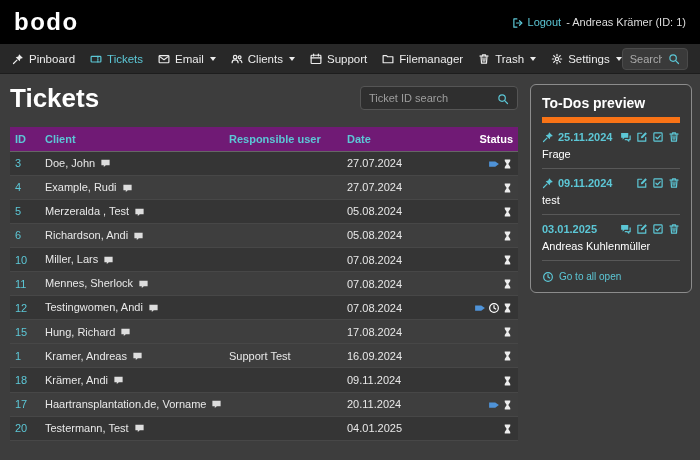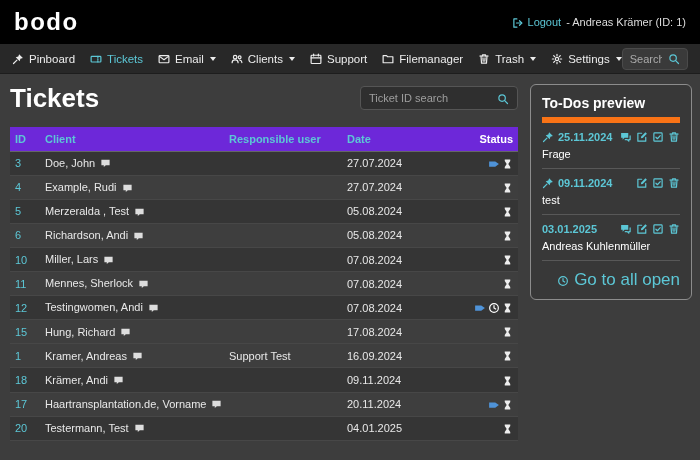--- a/index.html
+++ b/index.html
@@ -38,21 +38,21 @@
   .sidebar{flex:1;}
 
   .main-head{display:flex;justify-content:space-between;align-items:center;}
   h1{font-size:26px;font-weight:700;color:#fff;line-height:1.1;}
   .ticket-search{display:flex;align-items:center;background:#2f2f2f;border:1px solid #555;border-radius:4px;padding:3px 8px;gap:6px;width:158px;height:24px;}
   .ticket-search input{background:transparent;border:none;outline:none;color:#ddd;font-size:11px;width:100%;}
   .ticket-search input::placeholder{color:#9e9e9e;}
 
   
   table.tickets{width:100%;border-collapse:collapse;margin-top:14px;font-size:11px;table-layout:fixed;}
-  thead th{background:#6d28d9;color:var(--accent);text-align:left;font-weight:bold;padding:6px 5px;border-bottom:1px solid #666;}
+  thead th{background:#701a75;color:var(--accent);text-align:left;font-weight:bold;padding:6px 5px;border-bottom:1px solid #666;}
   thead th.th-id{width:30px;}
   thead th.th-resp{width:118px;}
   thead th.th-date{width:112px;}
   thead th.th-status{width:64px;text-align:right;color:#fff;}
   tbody td{padding:5px 5px;border-bottom:1px solid #474747;vertical-align:middle;white-space:nowrap;overflow:hidden;}
   tbody tr.odd{background:#353535;}
   tbody tr.even{background:#3e3e3e;}
   td.c-id{color:var(--accent);}
   td.c-client .icon{margin-left:5px;color:#ddd;}
   td.c-status{text-align:right;}
@@ -63,21 +63,21 @@
 
   
   .todos{border:1px solid #8c8c8c;border-radius:6px;background:#383838;padding:10px 11px 9px;}
   .todos h2{font-size:14px;color:#fff;font-weight:700;margin-bottom:6px;}
   .todo{padding:7px 0 8px;border-bottom:1px solid #585858;}
   .todo:first-child{border-top:6px solid #f97316;}
   .todo-head{display:flex;align-items:center;gap:4px;color:var(--accent);font-size:11px;font-weight:bold;}
   .todo-actions{margin-left:auto;display:inline-flex;gap:4px;color:var(--accent);}
   .todo-actions .icon{cursor:pointer;}
   .todo-text{color:#fff;font-size:11px;margin-top:5px;}
-  .todo-footer{padding-top:9px;font-size:17px;text-align:right;}
+  .todo-footer{padding-top:9px;font-size:10px;}
   .footer-link{color:var(--accent);display:inline-flex;align-items:center;gap:5px;text-decoration:none;cursor:pointer;}
 </style>
 </head>
 <body>
 
 <header class="topbar">
   <div class="logo">bodo</div>
   <div class="session">
     <a class="logout">
       <span class="icon"><svg width="12" height="12" viewBox="0 0 16 16" fill="none" stroke="currentColor" stroke-width="1.6" stroke-linecap="round" stroke-linejoin="round">

